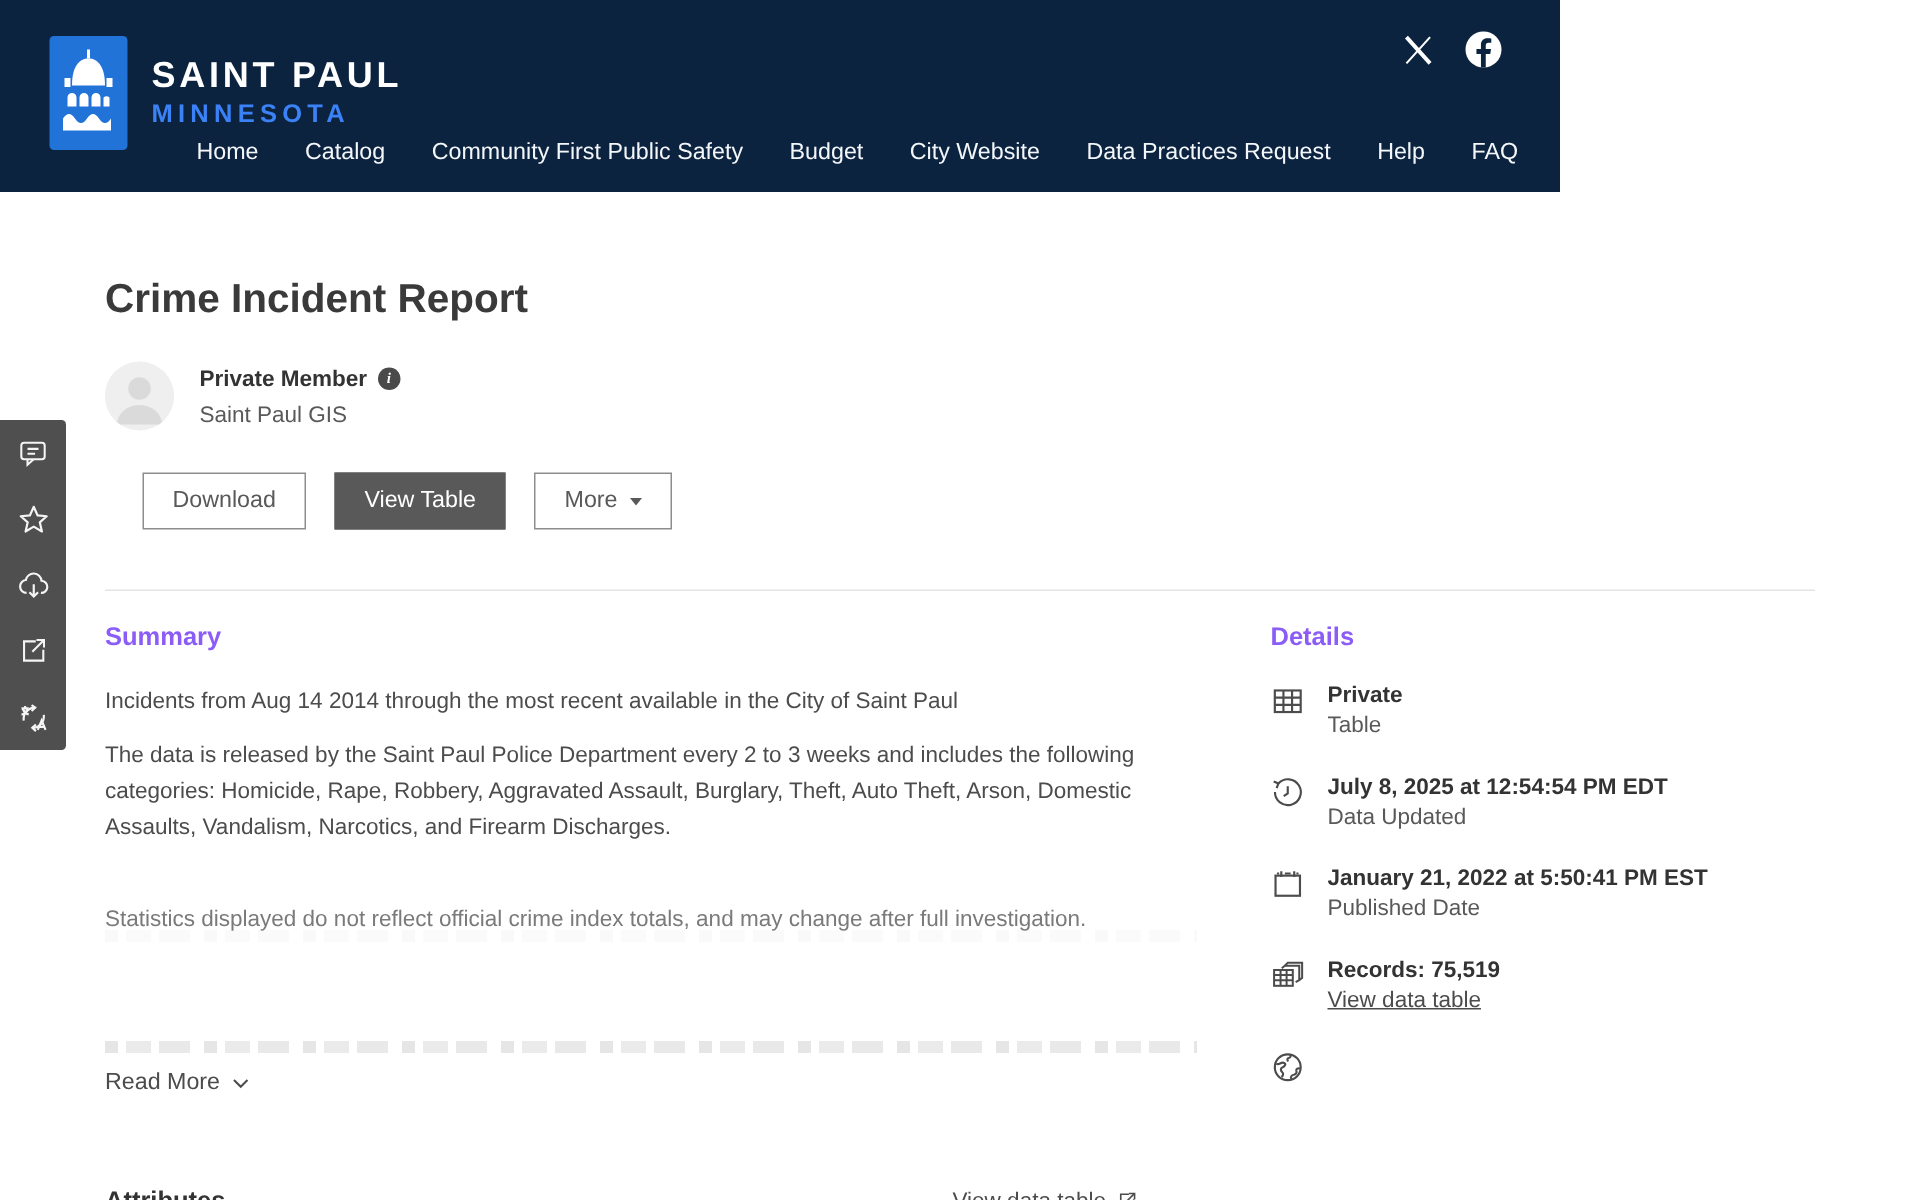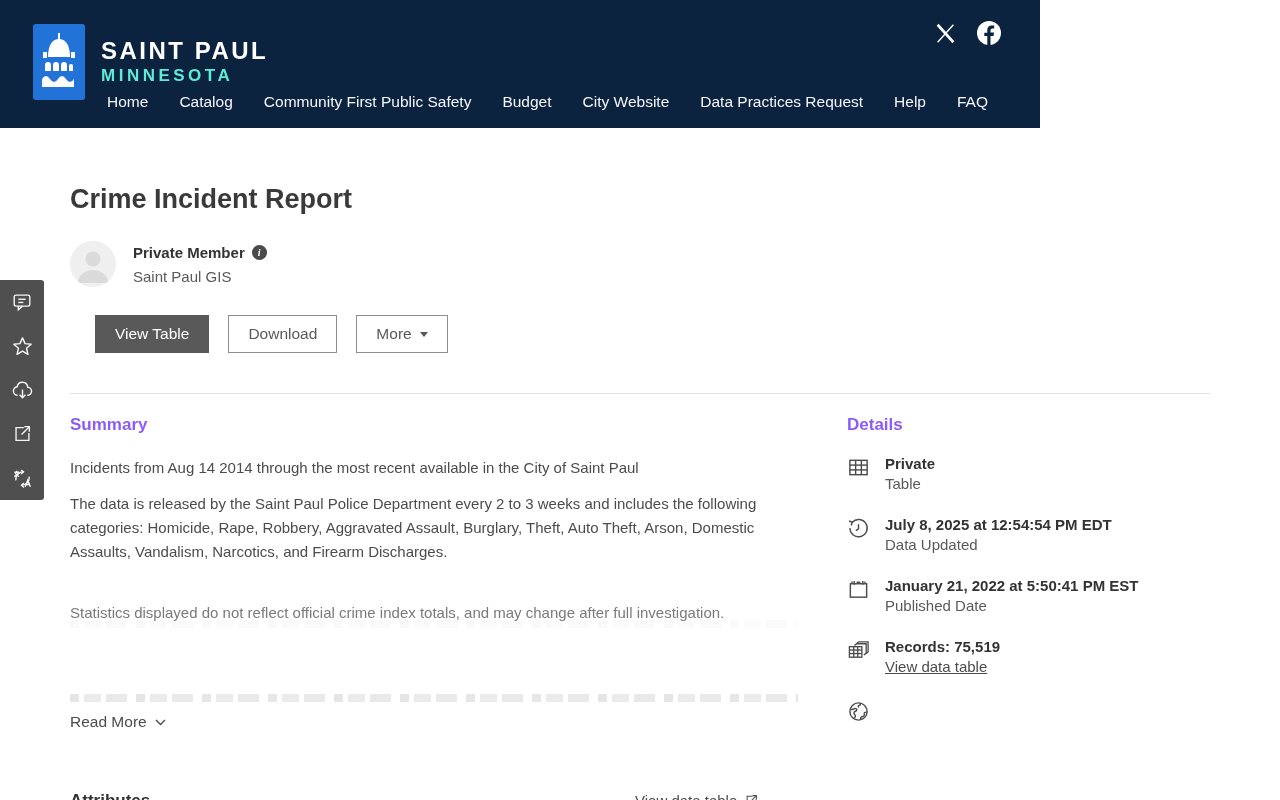--- a/index.html
+++ b/index.html
@@ -6,24 +6,24 @@
   html,body { width:1280px; height:800px; overflow:hidden; background:#fff;
     font-family:"Liberation Sans", sans-serif; }
   body { position:relative; color:#4c4c4c; }
 
   
   .site-header { position:absolute; top:0; left:0; width:1040px; height:128px; background:#0c2340; }
   .logo-wrap { position:absolute; left:33px; top:24px; display:flex; align-items:center; gap:16px; }
   .logo-mark { width:52px; height:76px; background:#2273d7; border-radius:3px;
     display:flex; align-items:center; justify-content:center; }
   .logo-text .l1 { color:#ffffff; font-size:24px; font-weight:700; letter-spacing:2.5px; line-height:28px; }
-  .logo-text .l2 { color:#5eead4; font-size:17px; font-weight:700; letter-spacing:3.5px; line-height:22px; }
+  .logo-text .l2 { color:#3b82f6; font-size:17px; font-weight:700; letter-spacing:3.5px; line-height:22px; }
   .social { position:absolute; top:20px; right:38px; display:flex; align-items:center; gap:18px; }
   .social .icn { width:26px; height:26px; display:flex; align-items:center; justify-content:center; cursor:pointer; }
-  .main-nav { position:absolute; right:52px; bottom:16px; display:flex; gap:31px; align-items:center; }
+  .main-nav { position:absolute; right:28px; bottom:16px; display:flex; gap:31px; align-items:center; }
   .main-nav .nav-item { color:#f4f7fa; font-size:15.5px; line-height:20px; cursor:pointer; white-space:nowrap; }
 
   
   .action-rail { position:absolute; left:0; top:280px; width:44px; height:220px; background:#4f4f4f;
     border-radius:0 3px 3px 0; display:flex; flex-direction:column; }
   .rail-btn { width:44px; height:44px; display:flex; align-items:center; justify-content:center; cursor:pointer; }
 
   
   .page-title { position:absolute; left:70px; top:184px; font-size:27px; font-weight:600; color:#3a3a3a; }
   .owner-row { position:absolute; left:70px; top:241px; display:flex; gap:17px; }
@@ -187,22 +187,22 @@
   <div>
     <div class="owner-name-row">
       <span class="owner-name">Private Member</span>
       <span class="info-badge">i</span>
     </div>
     <div class="owner-org">Saint Paul GIS</div>
   </div>
 </div>
 
 <div class="btn-row">
+  <button class="btn">Download</button>
   <button class="btn primary">View Table</button>
-  <button class="btn">Download</button>
   <button class="btn">
     <span>More</span>
     <span class="caret-down"></span>
   </button>
 </div>
 
 <div class="divider"></div>
 
 <section class="summary-col">
   <h2 class="sec-heading">Summary</h2>

